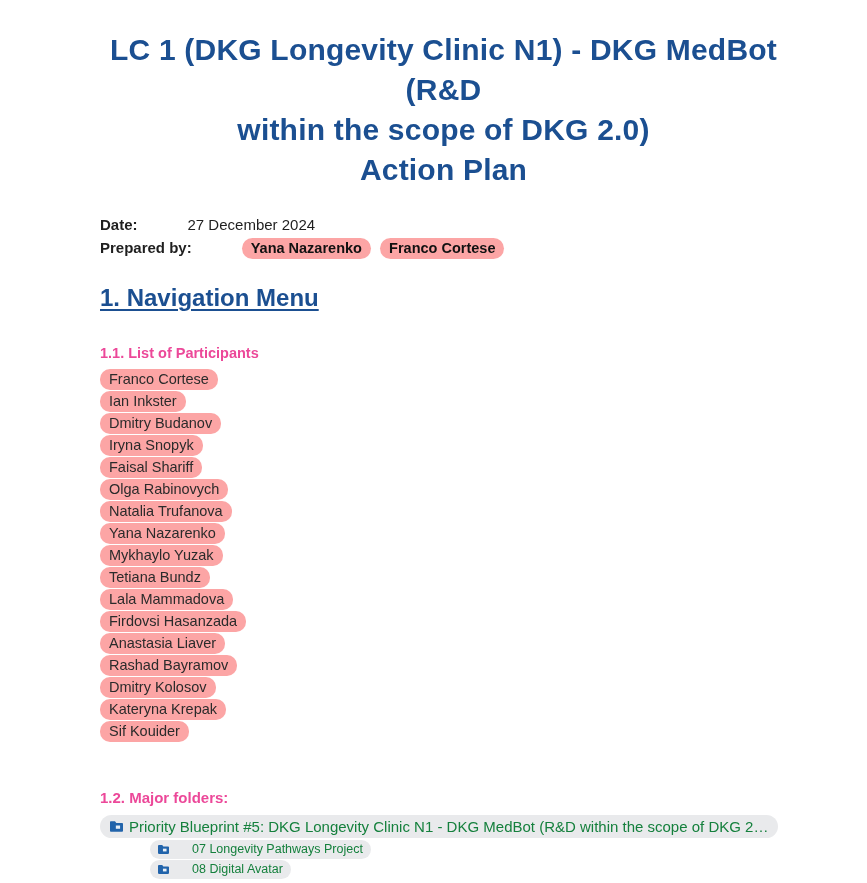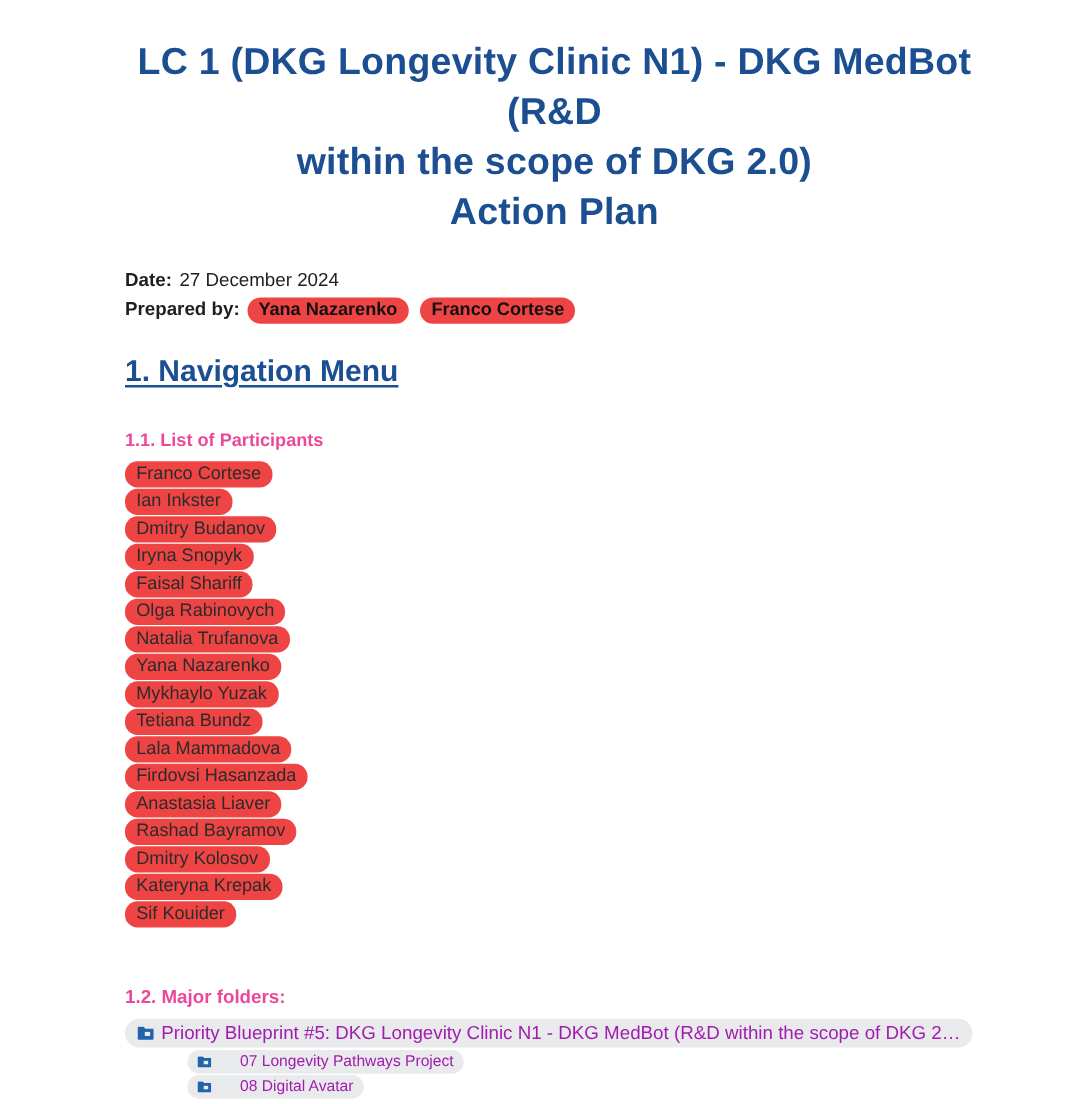--- a/index.html
+++ b/index.html
@@ -29,27 +29,28 @@
   }
   
   .meta-block { margin-top: 23px; }
   .meta-line {
     margin: 0;
     font-size: 15px;
     line-height: 23px;
     color: #1f1f1f;
     display: flex;
     align-items: center;
+    gap: 44px;
   }
   .meta-line .label { font-weight: 700; margin-right: 6px; white-space: nowrap; }
   
   .chip {
     display: inline-flex;
     align-items: center;
-    background: #ef4444;
+    background: #fca5a5;
     border-radius: 11px;
     padding: 1px 9px;
     white-space: nowrap;
   }
   .person-chip { font-size: 14.5px; line-height: 19px; color: #2b2b2b; }
   .meta-line .person-chip { font-weight: 700; color: #111111; margin-right: 5px; }
   
   .nav-heading {
     margin: 26px 0 0 0;
     font-size: 24px;
@@ -83,21 +84,21 @@
   .folder-row { margin-top: 7px; }
   .folder-chip {
     display: inline-flex;
     align-items: center;
     gap: 6px;
     background: #e9eaec;
     border-radius: 12px;
     padding: 2px 10px;
     font-size: 15px;
     line-height: 19px;
-    color: #a21caf;
+    color: #15803d;
     text-decoration: none;
     white-space: nowrap;
     max-width: 687px;
     box-sizing: border-box;
     overflow: hidden;
     cursor: pointer;
   }
   .folder-children { margin: 2px 0 0 50px; }
   .folder-children .folder-child-row { margin-bottom: 1px; }
   .folder-children .folder-chip {

